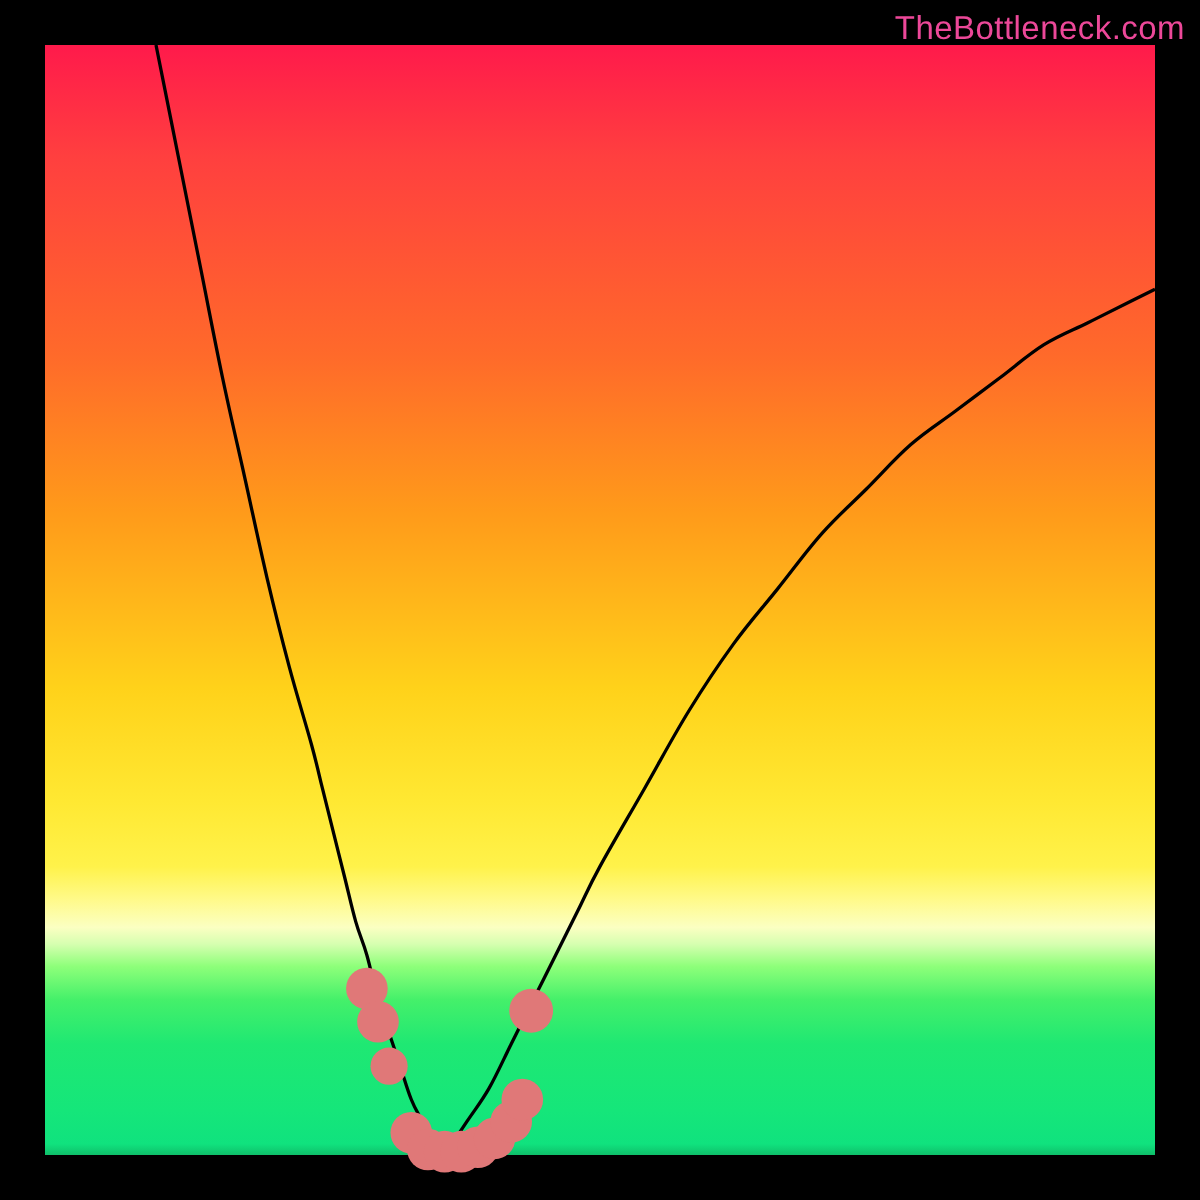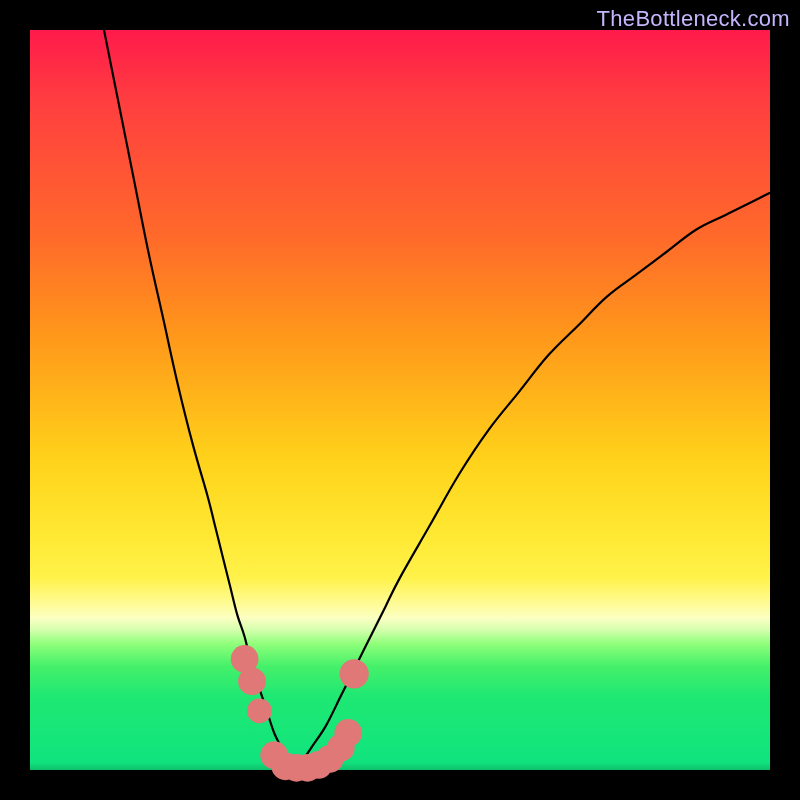--- a/index.html
+++ b/index.html
@@ -47,21 +47,21 @@
   svg.curves {
     position: absolute;
     left: 0; top: 0;
     width: 740px; height: 740px;
     overflow: visible;
   }
   .watermark {
     position: absolute;
     top: 6px;
     right: 10px;
-    color: #c4b5fd;
+    color: #ec4899;
     font-size: 22px;
     letter-spacing: 0.3px;
     user-select: none;
   }
 </style>
 </head>
 <body>
 
 <div class="frame">
   <div class="watermark">TheBottleneck.com</div>

